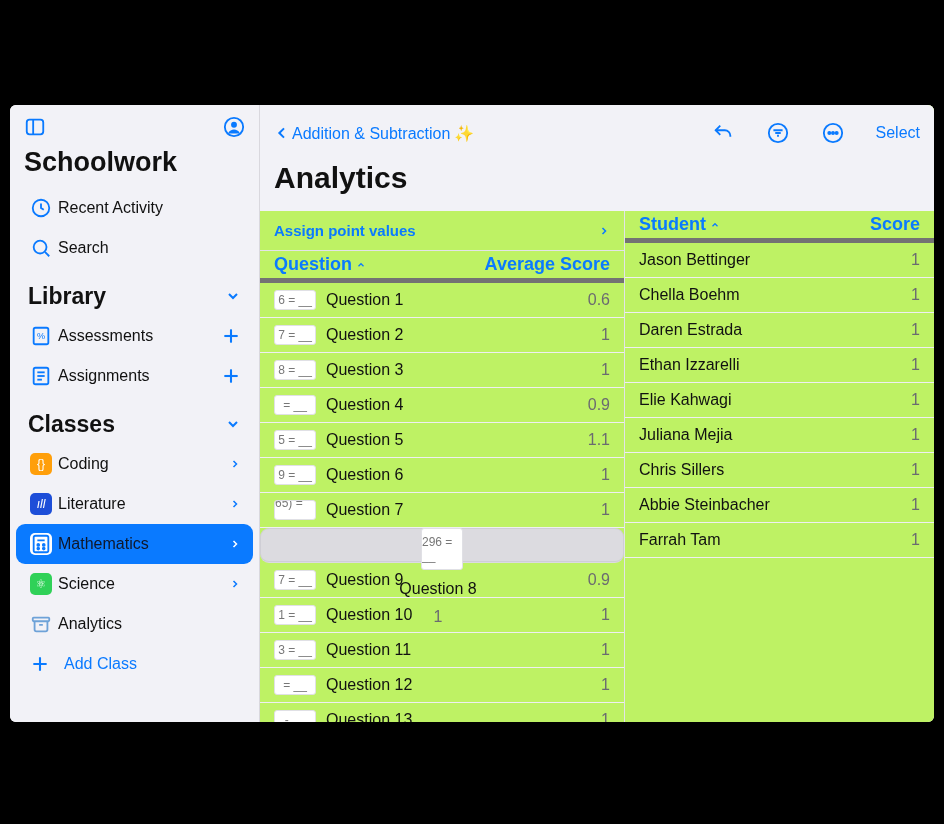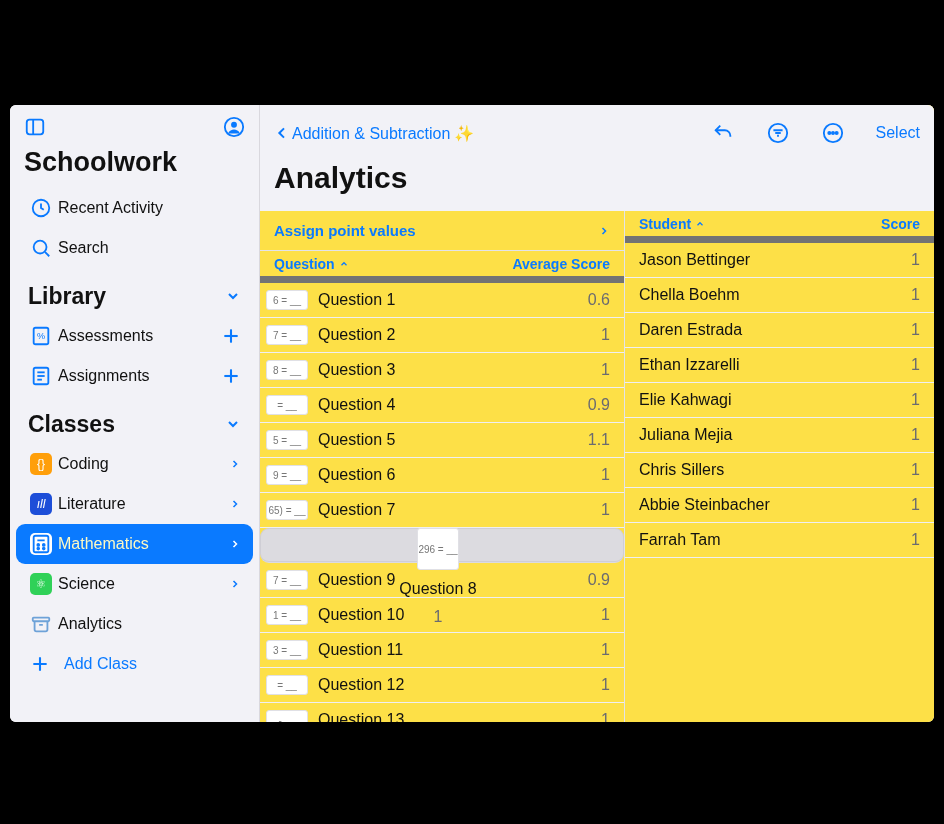--- a/index.html
+++ b/index.html
@@ -63,21 +63,21 @@
     border-radius: 9px;
     margin: 0 6px;
   }
   .sb-item .label { flex: 1; color: #111; }
   .sb-item .chev { color: #0a7aff; display:flex; }
   .sb-item .add  { color: #0a7aff; display:flex; }
   .sb-item.selected {
     background: #0a7aff;
     color: #fff;
   }
-  .sb-item.selected .label { color: #fef9c3; }
+  .sb-item.selected .label { color: #0f172a; }
   .sb-item.selected .chev { color: #fff; }
   .sb-section {
     font-weight: 700;
     font-size: 23px;
     color: #111;
     justify-content: space-between;
     margin-top: 8px;
   }
   .sb-section .chev { color: #0a7aff; display:flex; }
   .sb-add { color: #0a7aff; gap:12px; }
@@ -91,21 +91,21 @@
     display: flex; align-items: center; justify-content: center;
     flex: 0 0 26px;
   }
   .ikon svg { width: 22px; height: 22px; }
 
   
   .main {
     flex: 1;
     display: flex;
     flex-direction: column;
-    background: #fde047;
+    background: #bef264;
     min-width: 0;
   }
   .topbar {
     height: 56px;
     display: flex;
     align-items: center;
     padding: 0 14px;
     gap: 8px;
     background: #f2f2f7;
     justify-content: space-between;
@@ -143,22 +143,22 @@
   }
   .assign-row .chev { display:flex; }
   .q-header, .s-header {
     height: 32px;
     display:flex;
     align-items:center;
     justify-content:space-between;
     padding: 0 14px;
     color:#0a7aff;
     font-weight:600;
-    font-size:14px;
-    border-bottom:7px solid #737373;
+    font-size:18px;
+    border-bottom:5px solid #737373;
   }
   .q-header .col, .s-header .col { display:flex; align-items:center; gap:4px; }
   .sort-caret { display:flex; }
   .q-list {
     flex:1;
     overflow:hidden;
   }
   .q-row {
     height: 35px;
     display:flex;
@@ -169,27 +169,28 @@
     font-size:16px;
     color:#111;
     position:relative;
   }
   .q-thumb {
     width: 42px;
     height: 20px;
     background:#fff;
     border:1px solid #e0e0e5;
     border-radius:3px;
-    font-size:10px;
+    font-size:12px;
     color:#777;
     display:flex;
     align-items:center;
     justify-content:center;
     overflow:hidden;
     flex:0 0 42px;
+    margin-left:8px;
   }
   .q-label { flex:1; }
   .q-score { color:#6b6b70; font-size:16px; }
   .q-row.selected {
     background:#dcdbe0;
     border-radius: 9px;
     border-bottom-color: transparent;
     box-shadow: 0 0 0 1px #cfced5 inset;
     flex-direction: column;
   }

